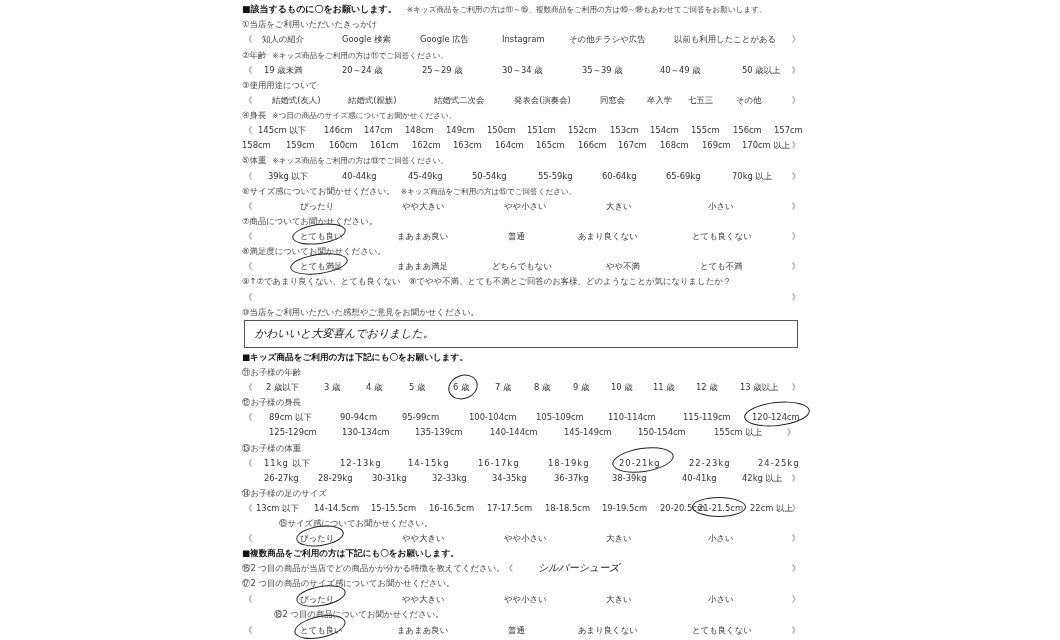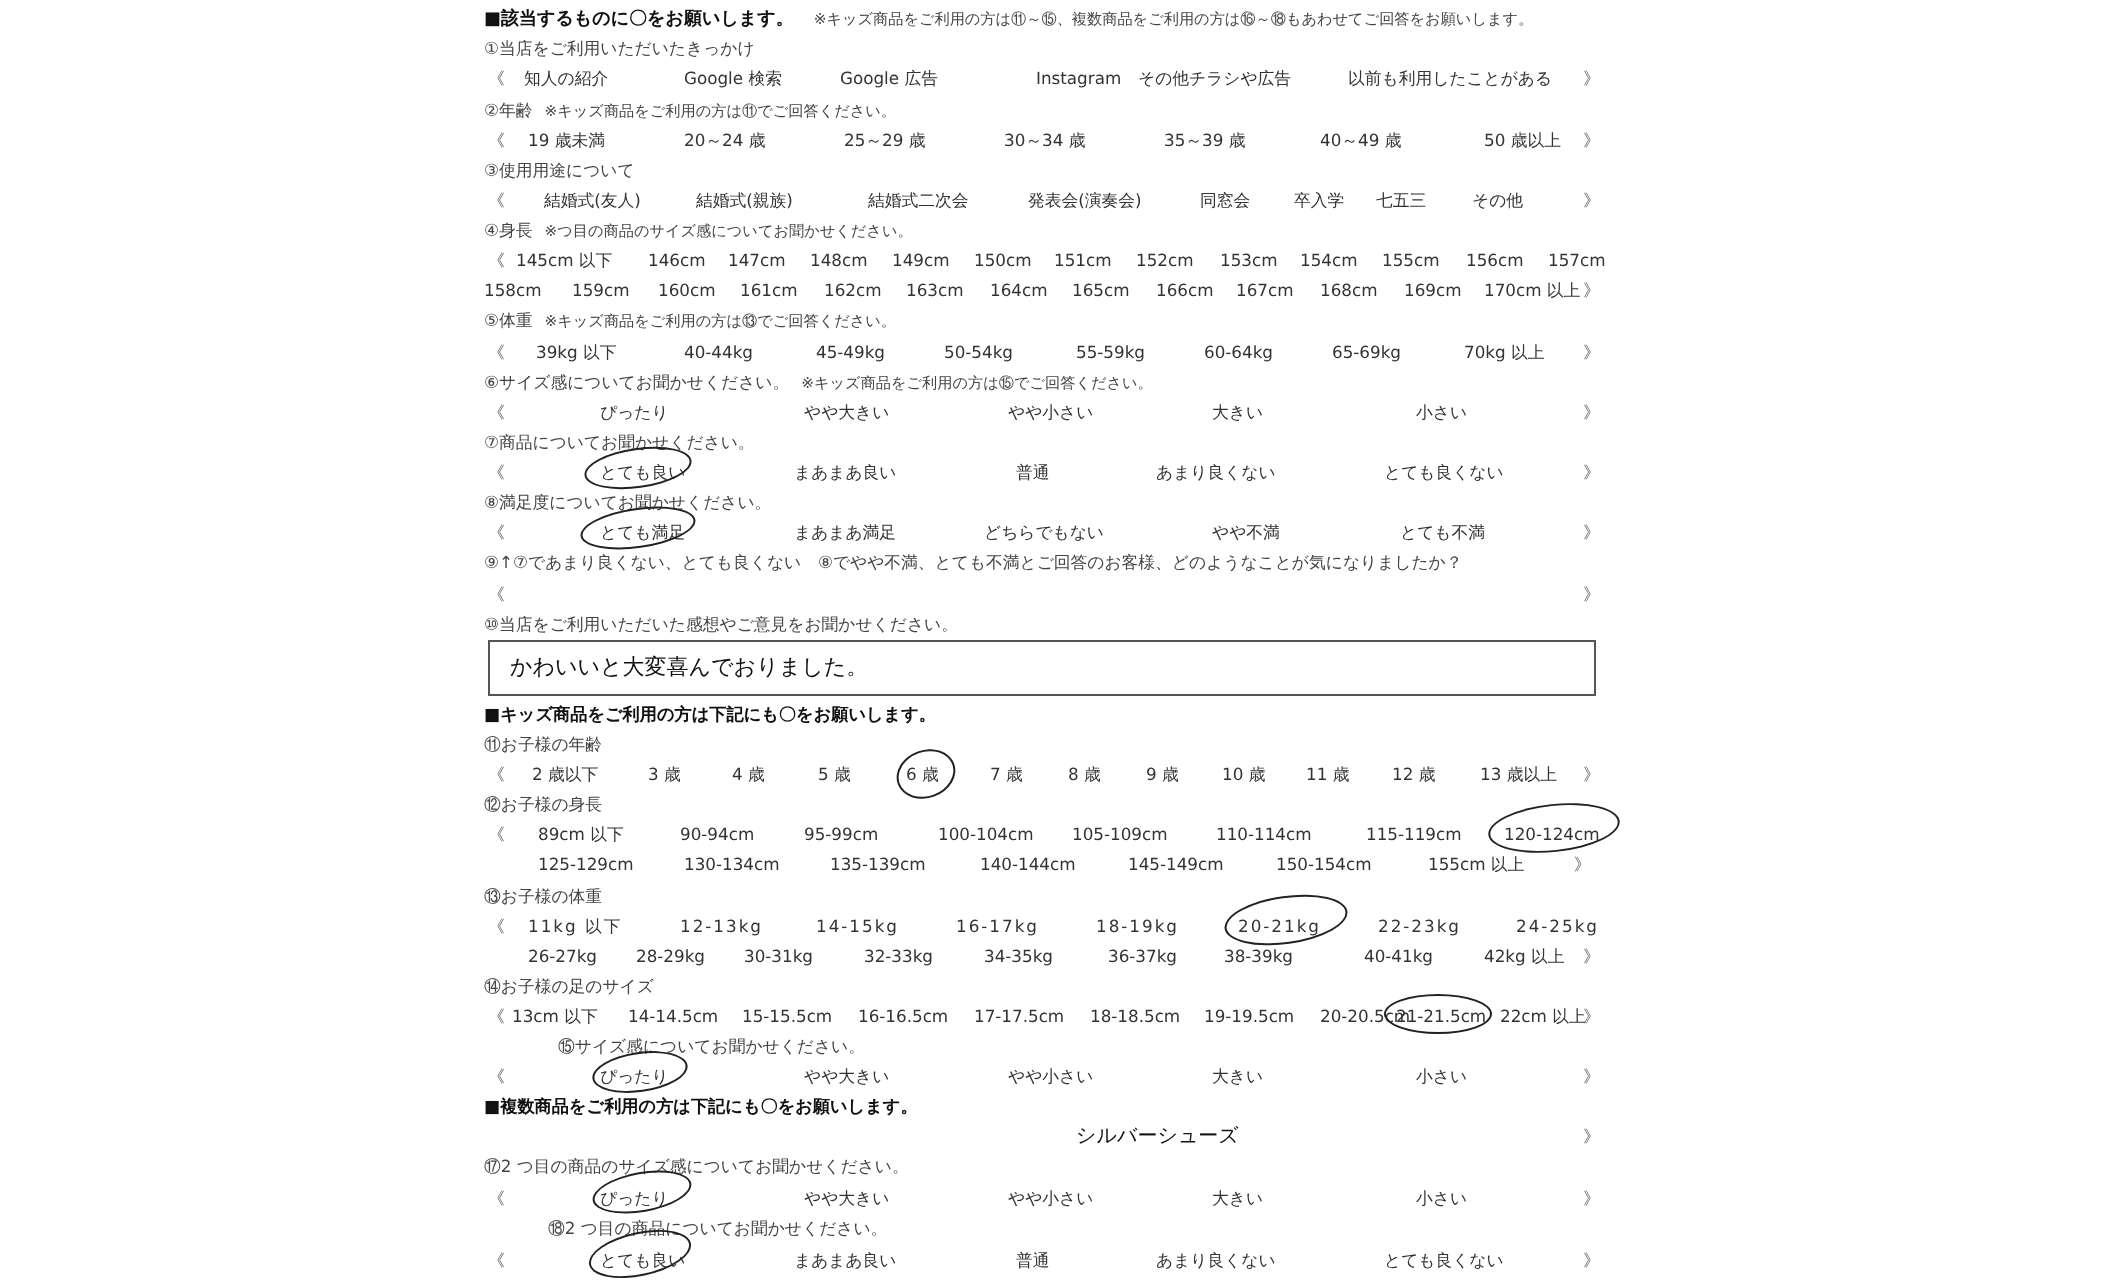--- a/index.html
+++ b/index.html
@@ -13,38 +13,38 @@
   .head { font-weight:bold; color:#111; font-size:9px; }
   .head .note { font-weight:normal; font-size:7.6px; color:#444; margin-left:10px; }
   .q { font-size:8.4px; color:#444; }
   .q .note { font-size:7.6px; margin-left:6px; }
   .opts { position:absolute; left:0; width:558px; height:12px; font-size:8.4px; color:#333; }
   .opts span.o { position:absolute; top:0; white-space:nowrap; }
   .br { position:absolute; top:0; color:#555; }
   .bl { left:2px; } .brr { right:0; }
   .circle { position:absolute; border:1.3px solid #222; border-radius:50%; pointer-events:none; }
   .freebox { position:absolute; left:2px; width:552px; height:26px; border:1px solid #555; }
-  .hand { position:absolute; font-family:"DejaVu Serif", serif; color:#111; white-space:nowrap; }
+  .hand { position:absolute; font-family:"DejaVu Serif", serif; font-style:italic; color:#111; white-space:nowrap; }
 </style>
 </head>
 <body>
 
 <div class="sheet">
 
   <div class="line head" style="top:3px;">
     <span>■該当するものに〇をお願いします。</span><span class="note">※キッズ商品をご利用の方は⑪～⑮、複数商品をご利用の方は⑯～⑱もあわせてご回答をお願いします。</span>
   </div>
 
   <div class="line q" style="top:19px;">①当店をご利用いただいたきっかけ</div>
   <div class="opts" style="top:34px;">
     <span class="br bl">《</span>
     <span class="o" style="left:20px">知人の紹介</span>
     <span class="o" style="left:100px">Google 検索</span>
     <span class="o" style="left:178px">Google 広告</span>
-    <span class="o" style="left:276px">Instagram</span>
+    <span class="o" style="left:260px">Instagram</span>
     <span class="o" style="left:327px">その他チラシや広告</span>
     <span class="o" style="left:432px">以前も利用したことがある</span>
     <span class="br brr">》</span>
   </div>
 
   <div class="line q" style="top:50px;"><span>②年齢</span><span class="note">※キッズ商品をご利用の方は⑪でご回答ください。</span></div>
   <div class="opts" style="top:65px;">
     <span class="br bl">《</span>
     <span class="o" style="left:22px">19 歳未満</span>
     <span class="o" style="left:100px">20～24 歳</span>
@@ -260,20 +260,21 @@
     <span class="o" style="left:262px">やや小さい</span>
     <span class="o" style="left:364px">大きい</span>
     <span class="o" style="left:466px">小さい</span>
     <span class="br brr">》</span>
   </div>
   <div class="circle" style="left:54px;top:526px;width:46px;height:18px;transform:rotate(-8deg);"></div>
 
   <div class="line head" style="top:548px;font-size:8.6px;">■複数商品をご利用の方は下記にも〇をお願いします。</div>
 
   <div class="opts" style="top:563px;">
+    <span class="o q" style="left:0px">⑯2 つ目の商品が当店でどの商品かが分かる特徴を教えてください。《</span>
     <span class="hand" style="left:296px;top:-2px;font-size:10px;">シルバーシューズ</span>
     <span class="br brr">》</span>
   </div>
 
   <div class="line q" style="top:578px;">⑰2 つ目の商品のサイズ感についてお聞かせください。</div>
   <div class="opts" style="top:594px;">
     <span class="br bl">《</span>
     <span class="o" style="left:58px">ぴったり</span>
     <span class="o" style="left:160px">やや大きい</span>
     <span class="o" style="left:262px">やや小さい</span>

